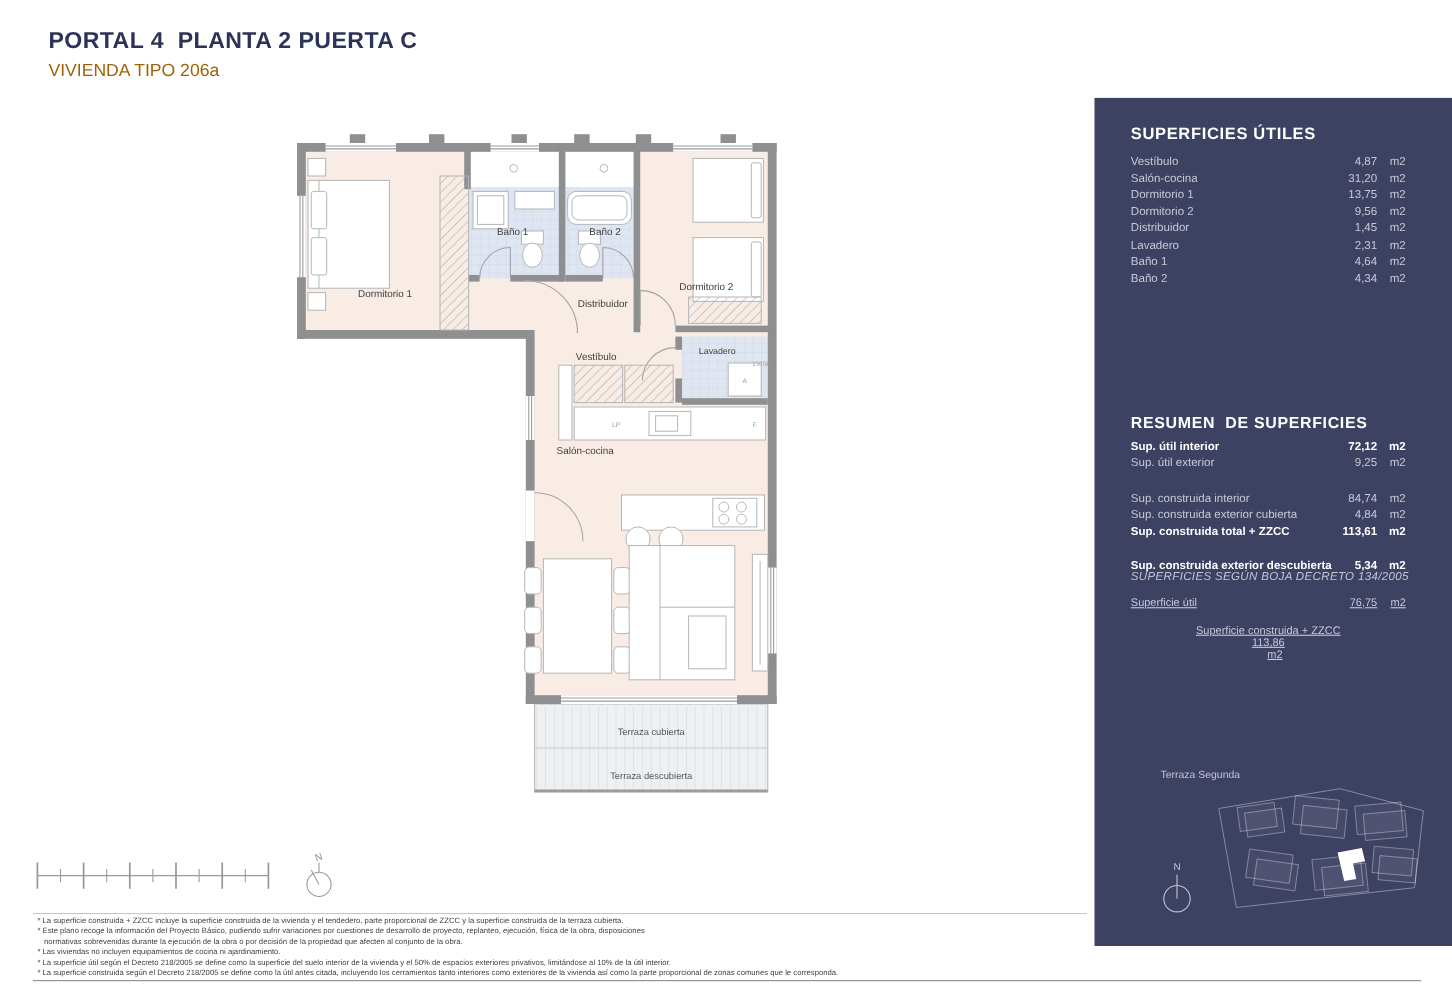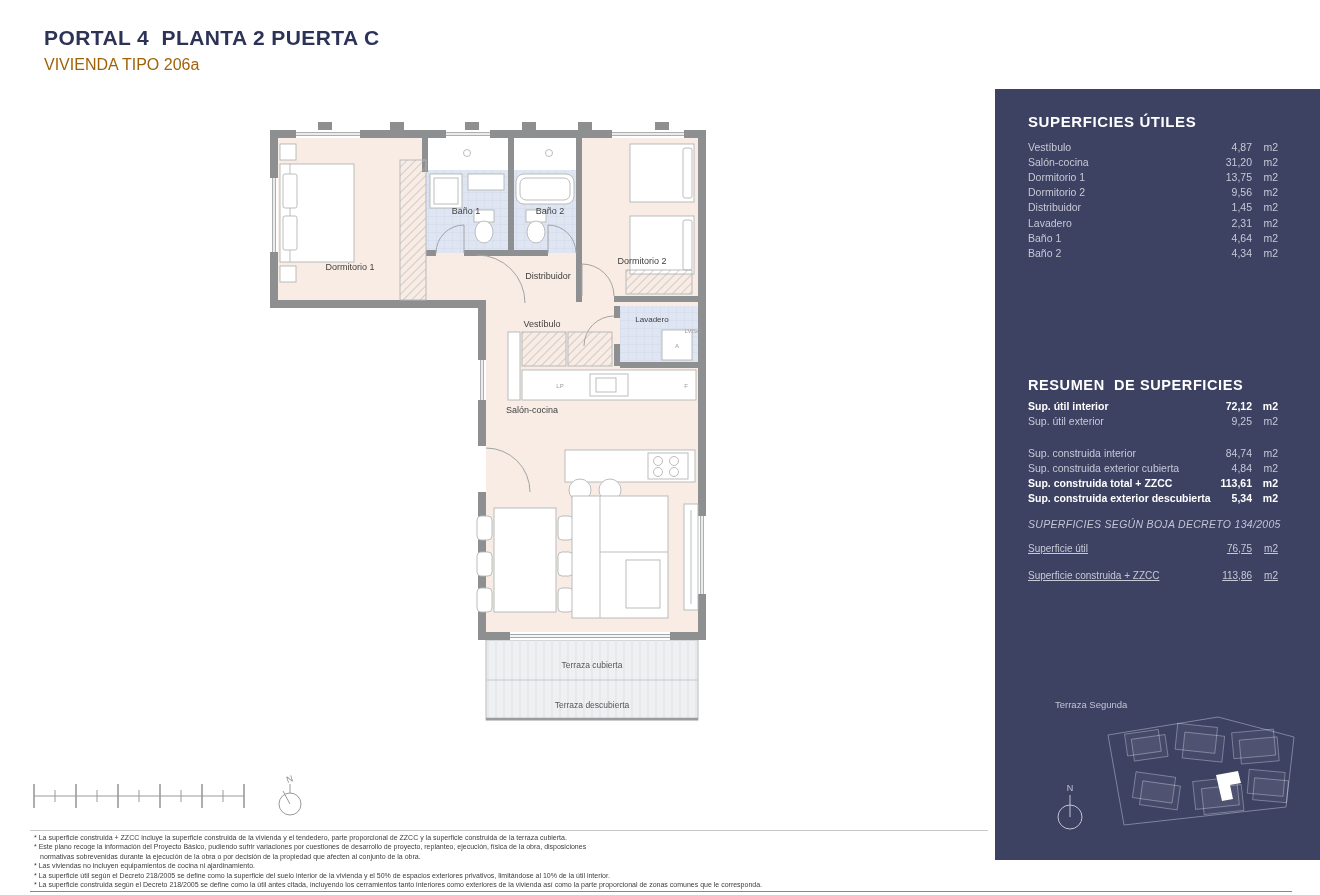--- a/index.html
+++ b/index.html
@@ -28,22 +28,22 @@
   .res-rows{top:308px;}
   .boja-rows{top:452px;}
   .prow{display:flex;align-items:center;height:15.2px;font-size:10.5px;}
   .res-rows .prow{height:15px;align-items:flex-end;}
   .boja-rows .prow{height:14px;font-size:10px;text-decoration:underline;}
   .plbl{flex:1;}
   .pval{text-align:right;}
   .punit{width:26px;text-align:right;}
   .prow.bold{font-weight:bold;color:#ffffff;}
   .gap17{margin-top:17px;}
-  .gap16{}
-  .gap13{margin-top:13px;}
+  .gap16{margin-top:16px;}
+  .gap13{margin-top:13px;flex-direction:column;}
   .planta-label{position:absolute;left:60px;top:610px;font-size:9.5px;color:#c3c5d3;}
   .siteplan{position:absolute;left:103px;top:624px;}
   .panel-compass{position:absolute;left:55px;top:690px;}
   .panel-compass text{font-size:9px;fill:#c3c5d3;text-anchor:middle;font-family:"Liberation Sans",sans-serif;}
   
   .scalebar{position:absolute;left:30px;top:768px;}
   .compass-page{position:absolute;left:272px;top:770px;}
   .compass-page text{font-size:9px;fill:#8f8f8f;text-anchor:middle;font-family:"Liberation Sans",sans-serif;}
   .rule-top{position:absolute;left:30px;top:830px;width:958px;height:1px;background:#c7c7c7;}
   .rule-bottom{position:absolute;left:30px;top:891px;width:1262px;height:1px;background:#8a8a8a;}

